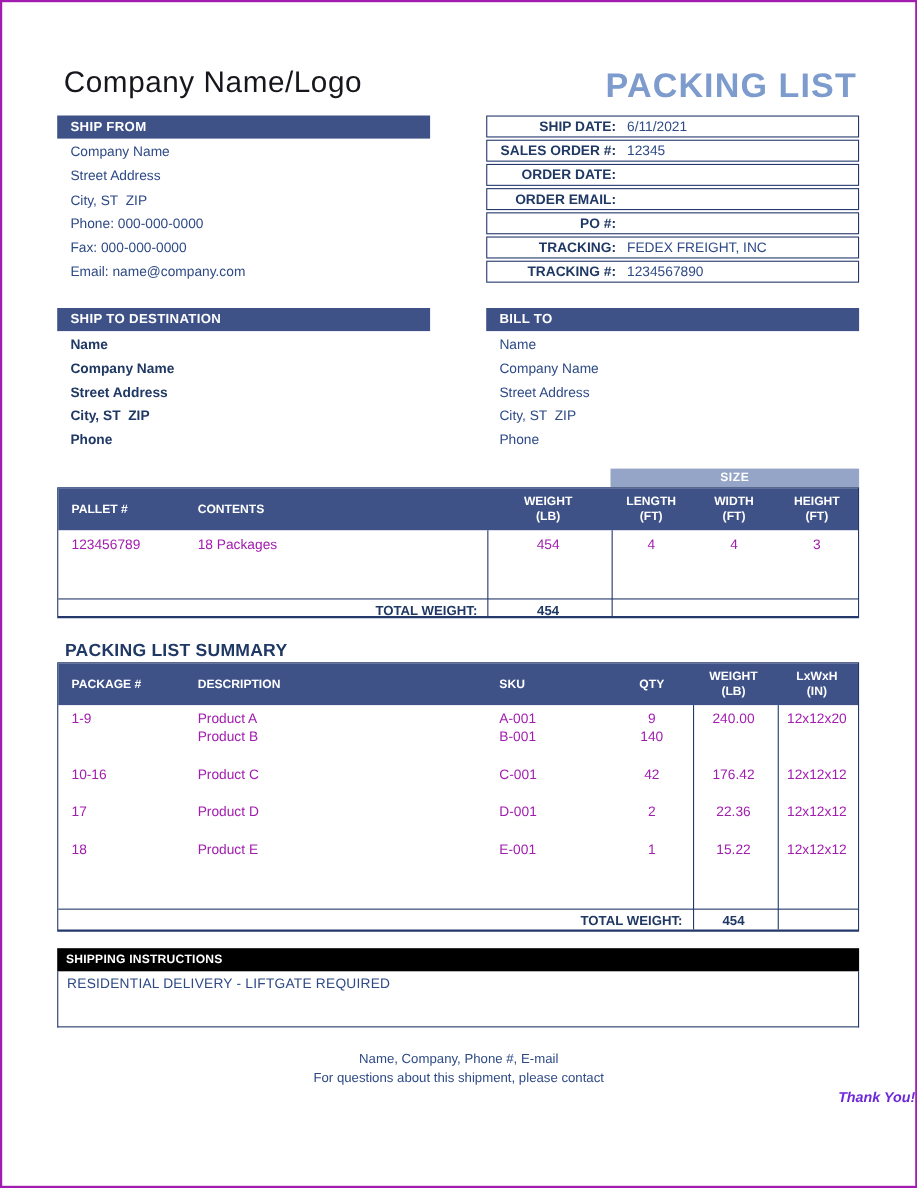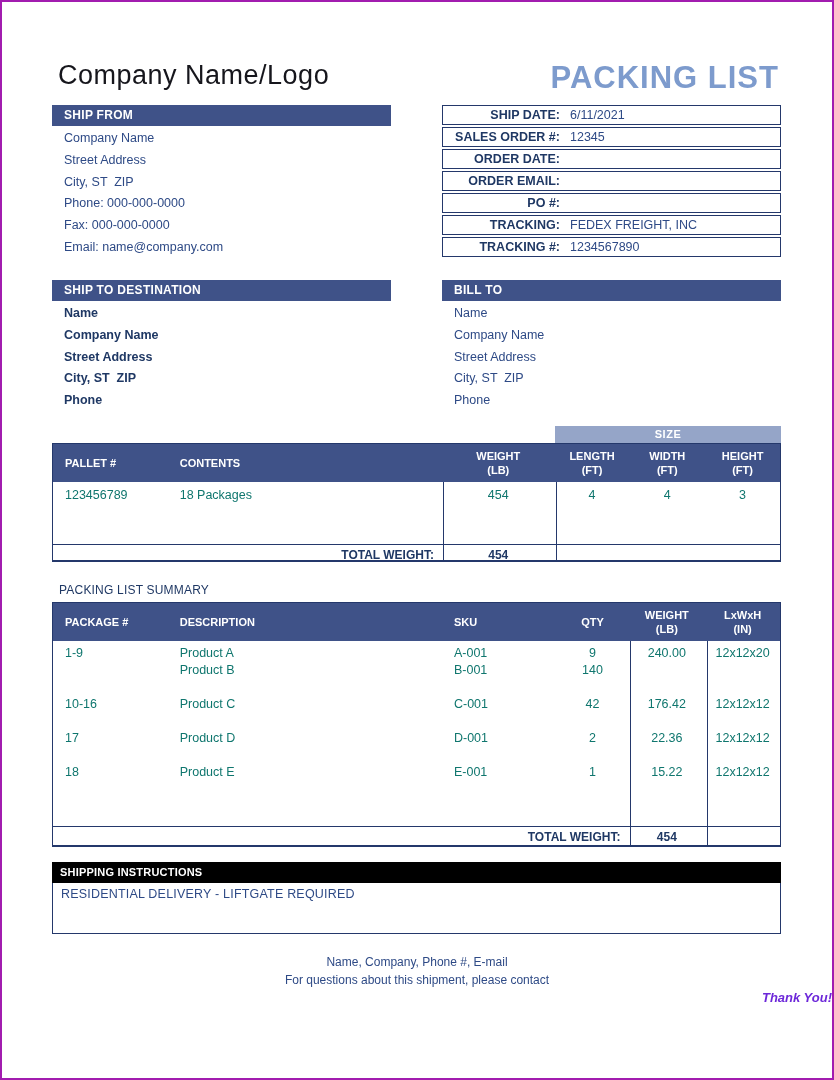--- a/index.html
+++ b/index.html
@@ -21,36 +21,36 @@
   .info-table { position:absolute; left:440px; top:103px; width:339px; }
   .info-row { display:flex; height:20px; border:1px solid #24386b; margin-bottom:2px; align-items:center; background:#fff; }
   .info-label { flex:0 0 117px; text-align:right; font-weight:bold; font-size:12.5px; color:#1f3864; white-space:pre; }
   .info-value { padding-left:10px; font-size:12.5px; color:#2e4a86; white-space:pre; } 
   .tbl { position:absolute; left:50px; width:729px; border:1px solid #24386b; border-bottom-width:2px; background:#fff; }
   .thead { display:flex; height:38px; background:#3f5288; color:#ffffff; font-size:11px; font-weight:bold; }
   .hcell { display:flex; flex-direction:column; justify-content:center; line-height:14px; }
   .hcell.left { align-items:flex-start; padding-left:12px; }
   .hcell.center { align-items:center; text-align:center; }
   .vline { position:absolute; top:38px; bottom:0; width:1px; background:#24386b; }
-  .cell { font-size:12.5px; color:#0f766e; }
+  .cell { font-size:12.5px; color:#a21caf; }
   
   .size-bar { position:absolute; left:553px; top:424px; width:226px; height:17px; background:#95a5c8; color:#ffffff; font-size:11px; font-weight:bold; text-align:center; line-height:17px; letter-spacing:0.5px; }
   .pallet-tbl { top:441px; height:119px; }
   .prow { display:flex; height:62px; padding-top:6px; }
   .ptotal { display:flex; height:20px; border-top:1px solid #24386b; align-items:center; font-size:12px; }
   .c-pallet { width:115px; padding-left:12px; }
   .c-contents { width:275px; padding-left:12px; }
   .c-weight { width:113px; text-align:center; }
   .c-len { width:75px; text-align:center; }
   .c-wid { width:76px; text-align:center; }
   .c-hgt { width:75px; text-align:center; }
   .total-label { font-weight:bold; color:#1f3864; text-align:right; padding-right:8px; }
   .total-val { font-weight:bold; color:#1f3864; text-align:center; }
   
-  .summary-title { position:absolute; left:57px; top:581px; font-size:12px; font-weight:normal; color:#1f3864; letter-spacing:0.2px; }
+  .summary-title { position:absolute; left:57px; top:581px; font-size:16px; font-weight:bold; color:#1f3864; letter-spacing:0.2px; }
   .sum-tbl { top:600px; height:245px; }
   .sbody { position:relative; height:185px; }
   .srow { display:flex; line-height:17px; }
   .srow.first { padding-top:4px; }
   .srow.gap { padding-top:17px; }
   .s-pkg { width:115px; padding-left:12px; }
   .s-desc { width:275px; padding-left:12px; }
   .s-sku { width:115px; padding-left:12px; }
   .s-qty { width:72px; text-align:center; }
   .s-wt { width:77px; text-align:center; }

